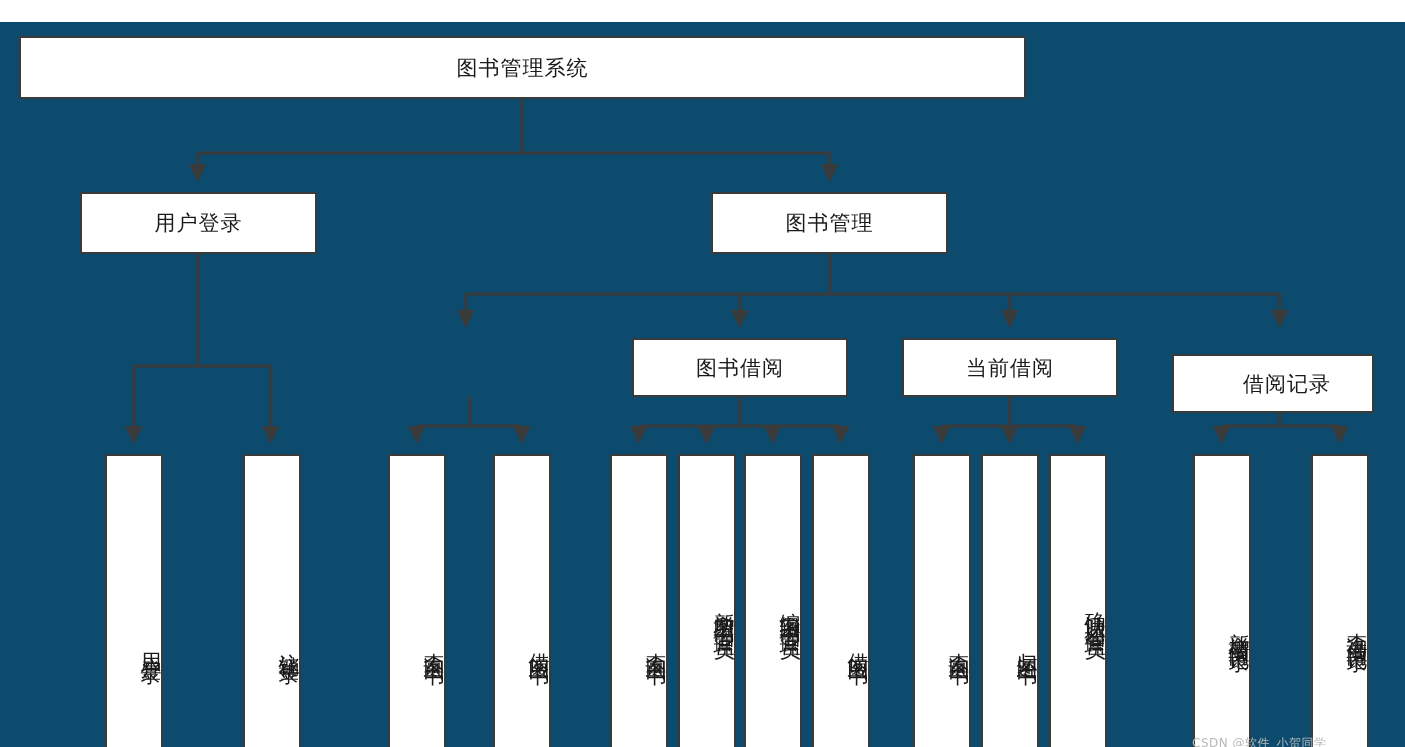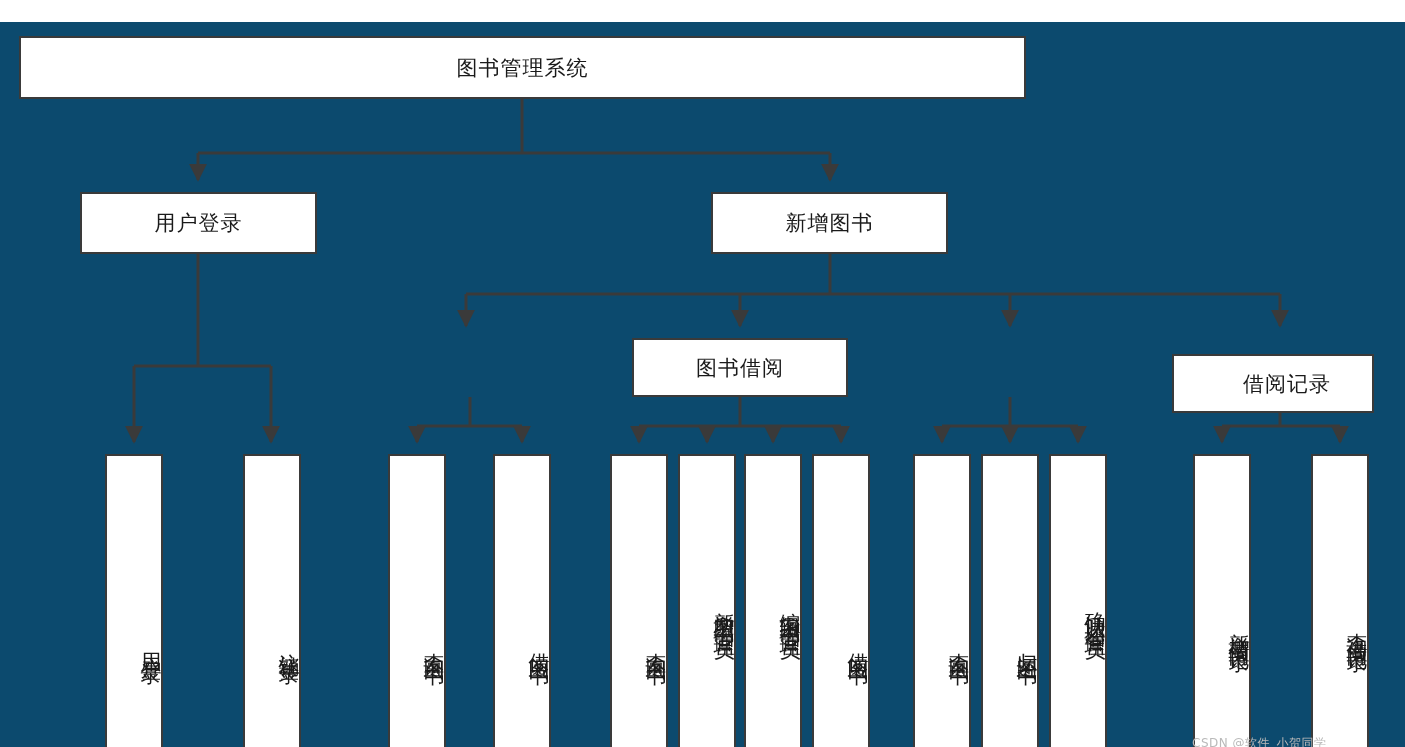--- a/index.html
+++ b/index.html
@@ -112,23 +112,24 @@
       <path d="M 1280 375 L 1280 404"></path>
       <path d="M 1222 404 L 1340 404"></path>
       <path d="M 1222 404 L 1222 420" marker-end="url(#arrow)"></path>
       <path d="M 1340 404 L 1340 420" marker-end="url(#arrow)"></path>
     </g>
   </svg>
 
   <div class="node node-h" style="left:19px; top:14px; width:1007px; height:63px;">图书管理系统</div>
 
   <div class="node node-h" style="left:80px; top:170px; width:237px; height:62px;">用户登录</div>
-  <div class="node node-h" style="left:711px; top:170px; width:237px; height:62px;">新增图书</div>
+  <div class="node node-h" style="left:711px; top:170px; width:237px; height:62px;">图书管理</div>
 
   <div class="node node-h" style="left:632px; top:316px; width:216px; height:59px;">图书借阅</div>
+  <div class="node node-h" style="left:902px; top:316px; width:216px; height:59px;">当前借阅</div>
   <div class="node node-h" style="left:1172px; top:332px; width:202px; height:59px;padding-left:28px;">借阅记录</div>
 
   <div class="node node-v" style="left:105px; top:432px; width:58px; height:303px; padding-top:76px;">用户登录</div>
   <div class="node node-v" style="left:243px; top:432px; width:58px; height:303px; padding-top:76px;">注销登录</div>
 
   <div class="node node-v" style="left:388px; top:432px; width:58px; height:303px; padding-top:76px;">查询图书</div>
   <div class="node node-v" style="left:493px; top:432px; width:58px; height:303px; padding-top:76px;">借阅图书</div>
 
   <div class="node node-v" style="left:610px; top:432px; width:58px; height:303px; padding-top:76px;">查询图书</div>
   <div class="node node-v" style="left:678px; top:432px; width:58px; height:303px; padding-top:14px;">新增图书（管理员）</div>

